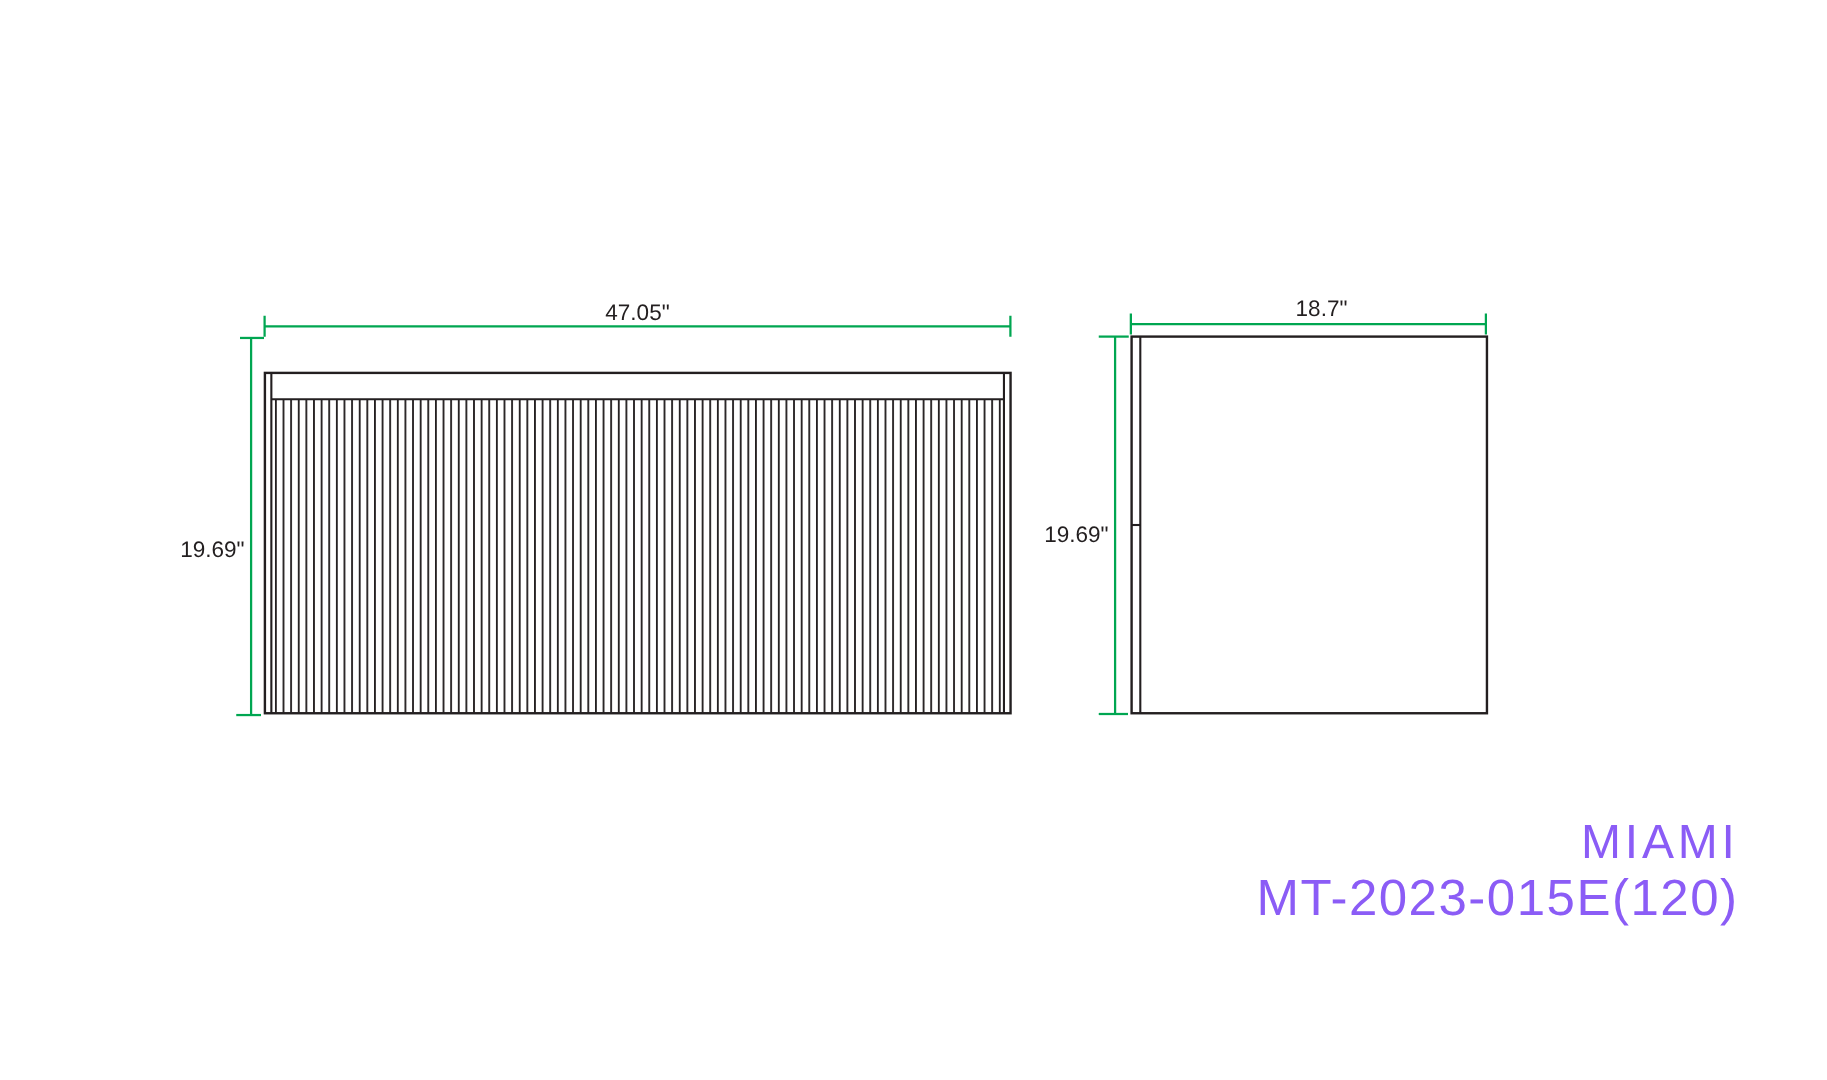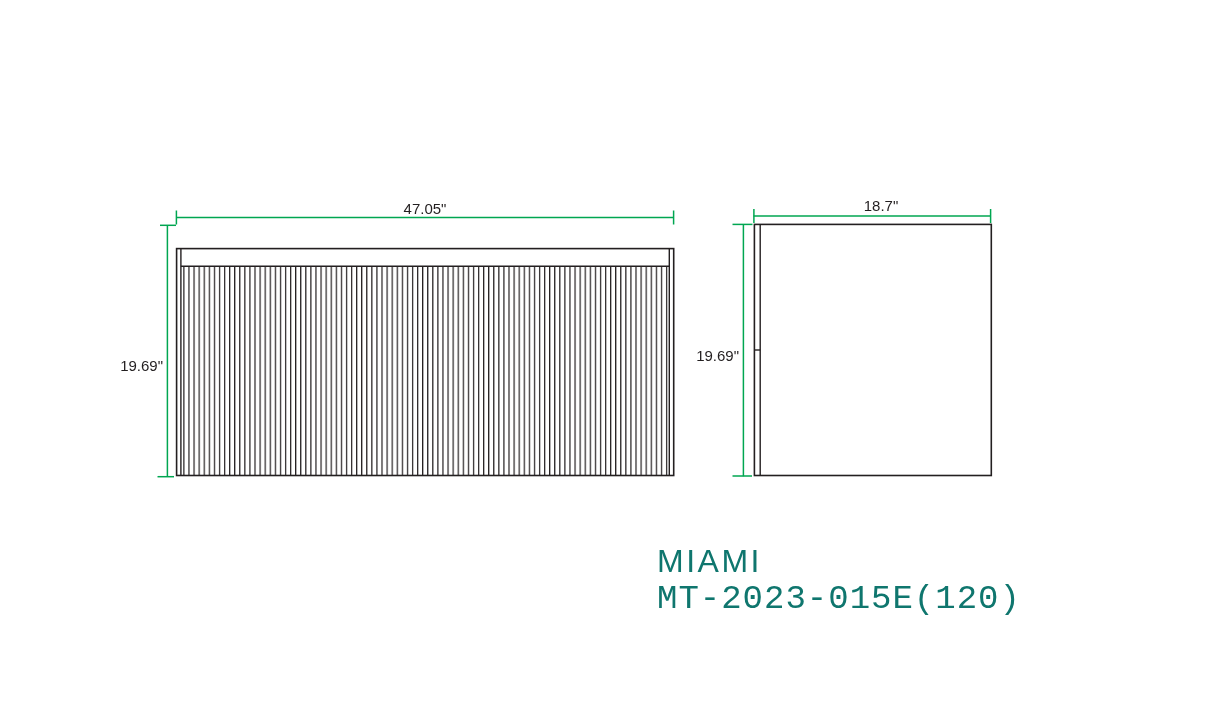--- a/index.html
+++ b/index.html
@@ -25,33 +25,32 @@
     fill: #231F20;
     font-family: "Liberation Sans", sans-serif;
     font-size: 15px;
   }
 
   .title-block {
     position: absolute;
     left: 657px;
     top: 544px;
     width: 502px;
-    text-align: left;
-    color: #0f766e;
+    text-align: right;
+    color: #8b5cf6;
   }
   .title-series {
     font-size: 32px;
     letter-spacing: 2.5px;
     line-height: 34px;
   }
   .title-model {
     font-size: 34px;
     letter-spacing: 1px;
     line-height: 42px;
-    font-family: Liberation Mono, monospace;
   }
 </style>
 </head>
 <body>
 
 <div class="canvas">
 
   <svg width="1218" height="720" viewBox="0 0 1218 720">
 
     <defs>

